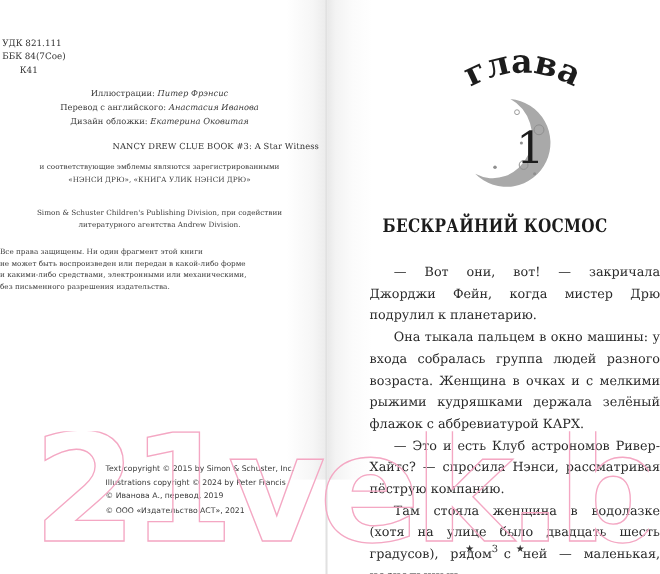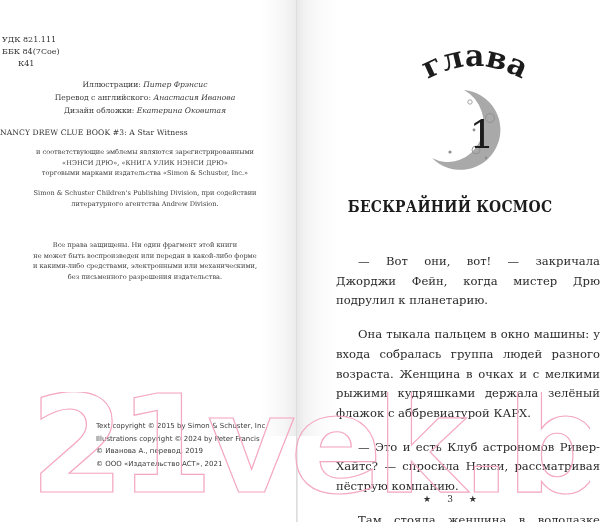--- a/index.html
+++ b/index.html
@@ -29,33 +29,33 @@
   .udk div:nth-child(3) { padding-left: 16px; }
 
   .credits {
     position: absolute; left: 0; width: 290px; top: 78px;
     text-align: center; font-size: 7.6px; line-height: 13px; color: #3a3a3a;
   }
   .credits i { font-style: italic; }
 
   .series-title {
     position: absolute; left: 0; width: 290px; top: 128px;
-    text-align: left; font-size: 7.6px; letter-spacing: 0.1px; color: #333;
+    text-align: right; font-size: 7.6px; letter-spacing: 0.1px; color: #333;
   }
   .trademark {
     position: absolute; left: 0; width: 290px; top: 147px;
     text-align: center; font-size: 6.6px; line-height: 10.5px; color: #3a3a3a;
   }
   .printed {
     position: absolute; left: 0; width: 290px; top: 188px;
     text-align: center; font-size: 6.6px; line-height: 10.5px; color: #3a3a3a;
   }
   .rights {
-    position: absolute; left: 0; width: 290px; top: 240px;
-    text-align: center; font-size: 6.6px; line-height: 10.5px; color: #3a3a3a;
+    position: absolute; left: 0; width: 290px; top: 224px;
+    text-align: left; font-size: 6.6px; line-height: 10.5px; color: #3a3a3a;
   }
   .copyrights {
     position: absolute; left: 96px; top: 420px;
     font-size: 7px; line-height: 12.5px; color: #3a3a3a;
     font-family: "DejaVu Sans", sans-serif;
   }
 
   
   .chapter-word {
     position: absolute; left: 415px; top: 46px; width: 120px; height: 40px;
@@ -66,21 +66,21 @@
   .chapter-title {
     position: absolute; left: 300px; width: 300px; top: 196px;
     text-align: center; font-family: "DejaVu Serif", serif; font-weight: bold;
     font-size: 17px; letter-spacing: 0.3px; color: #1c1c1c;
     transform: scaleX(0.82);
   }
   .body-text {
     position: absolute; left: 336px; top: 238px; width: 264px;
     font-size: 11.6px; line-height: 19.7px; color: #2a2a2a; text-align: justify;
   }
-  .body-text p { text-indent: 22px; margin-top: 14px; }
+  .body-text p { text-indent: 22px; }
   .page-number {
     position: absolute; left: 300px; width: 300px; top: 494px;
     text-align: center; font-size: 9px; color: #333;
   }
   .page-number span { margin: 0 8px; }
 
   
   .watermark {
     position: absolute; left: 30px; top: 392px; width: 560px; height: 110px;
     pointer-events: none;
@@ -101,21 +101,20 @@
       <div><span>Иллюстрации: </span><i>Питер Фрэнсис</i></div>
       <div><span>Перевод с английского: </span><i>Анастасия Иванова</i></div>
       <div><span>Дизайн обложки: </span><i>Екатерина Оковитая</i></div>
     </div>
 
     <div class="series-title">NANCY DREW CLUE BOOK #3: A Star Witness</div>
 
     <div class="trademark">
       <div>и соответствующие эмблемы являются зарегистрированными</div>
       <div>«НЭНСИ ДРЮ», «КНИГА УЛИК НЭНСИ ДРЮ»</div>
-      <div>торговыми марками издательства «Simon &amp; Schuster, Inc.»</div>
     </div>
 
     <div class="printed">
       <div>Simon &amp; Schuster Children's Publishing Division, при содействии</div>
       <div>литературного агентства Andrew Division.</div>
     </div>
 
     <div class="rights">
       <div>Все права защищены. Ни один фрагмент этой книги</div>
       <div>не может быть воспроизведен или передан в какой-либо форме</div>

